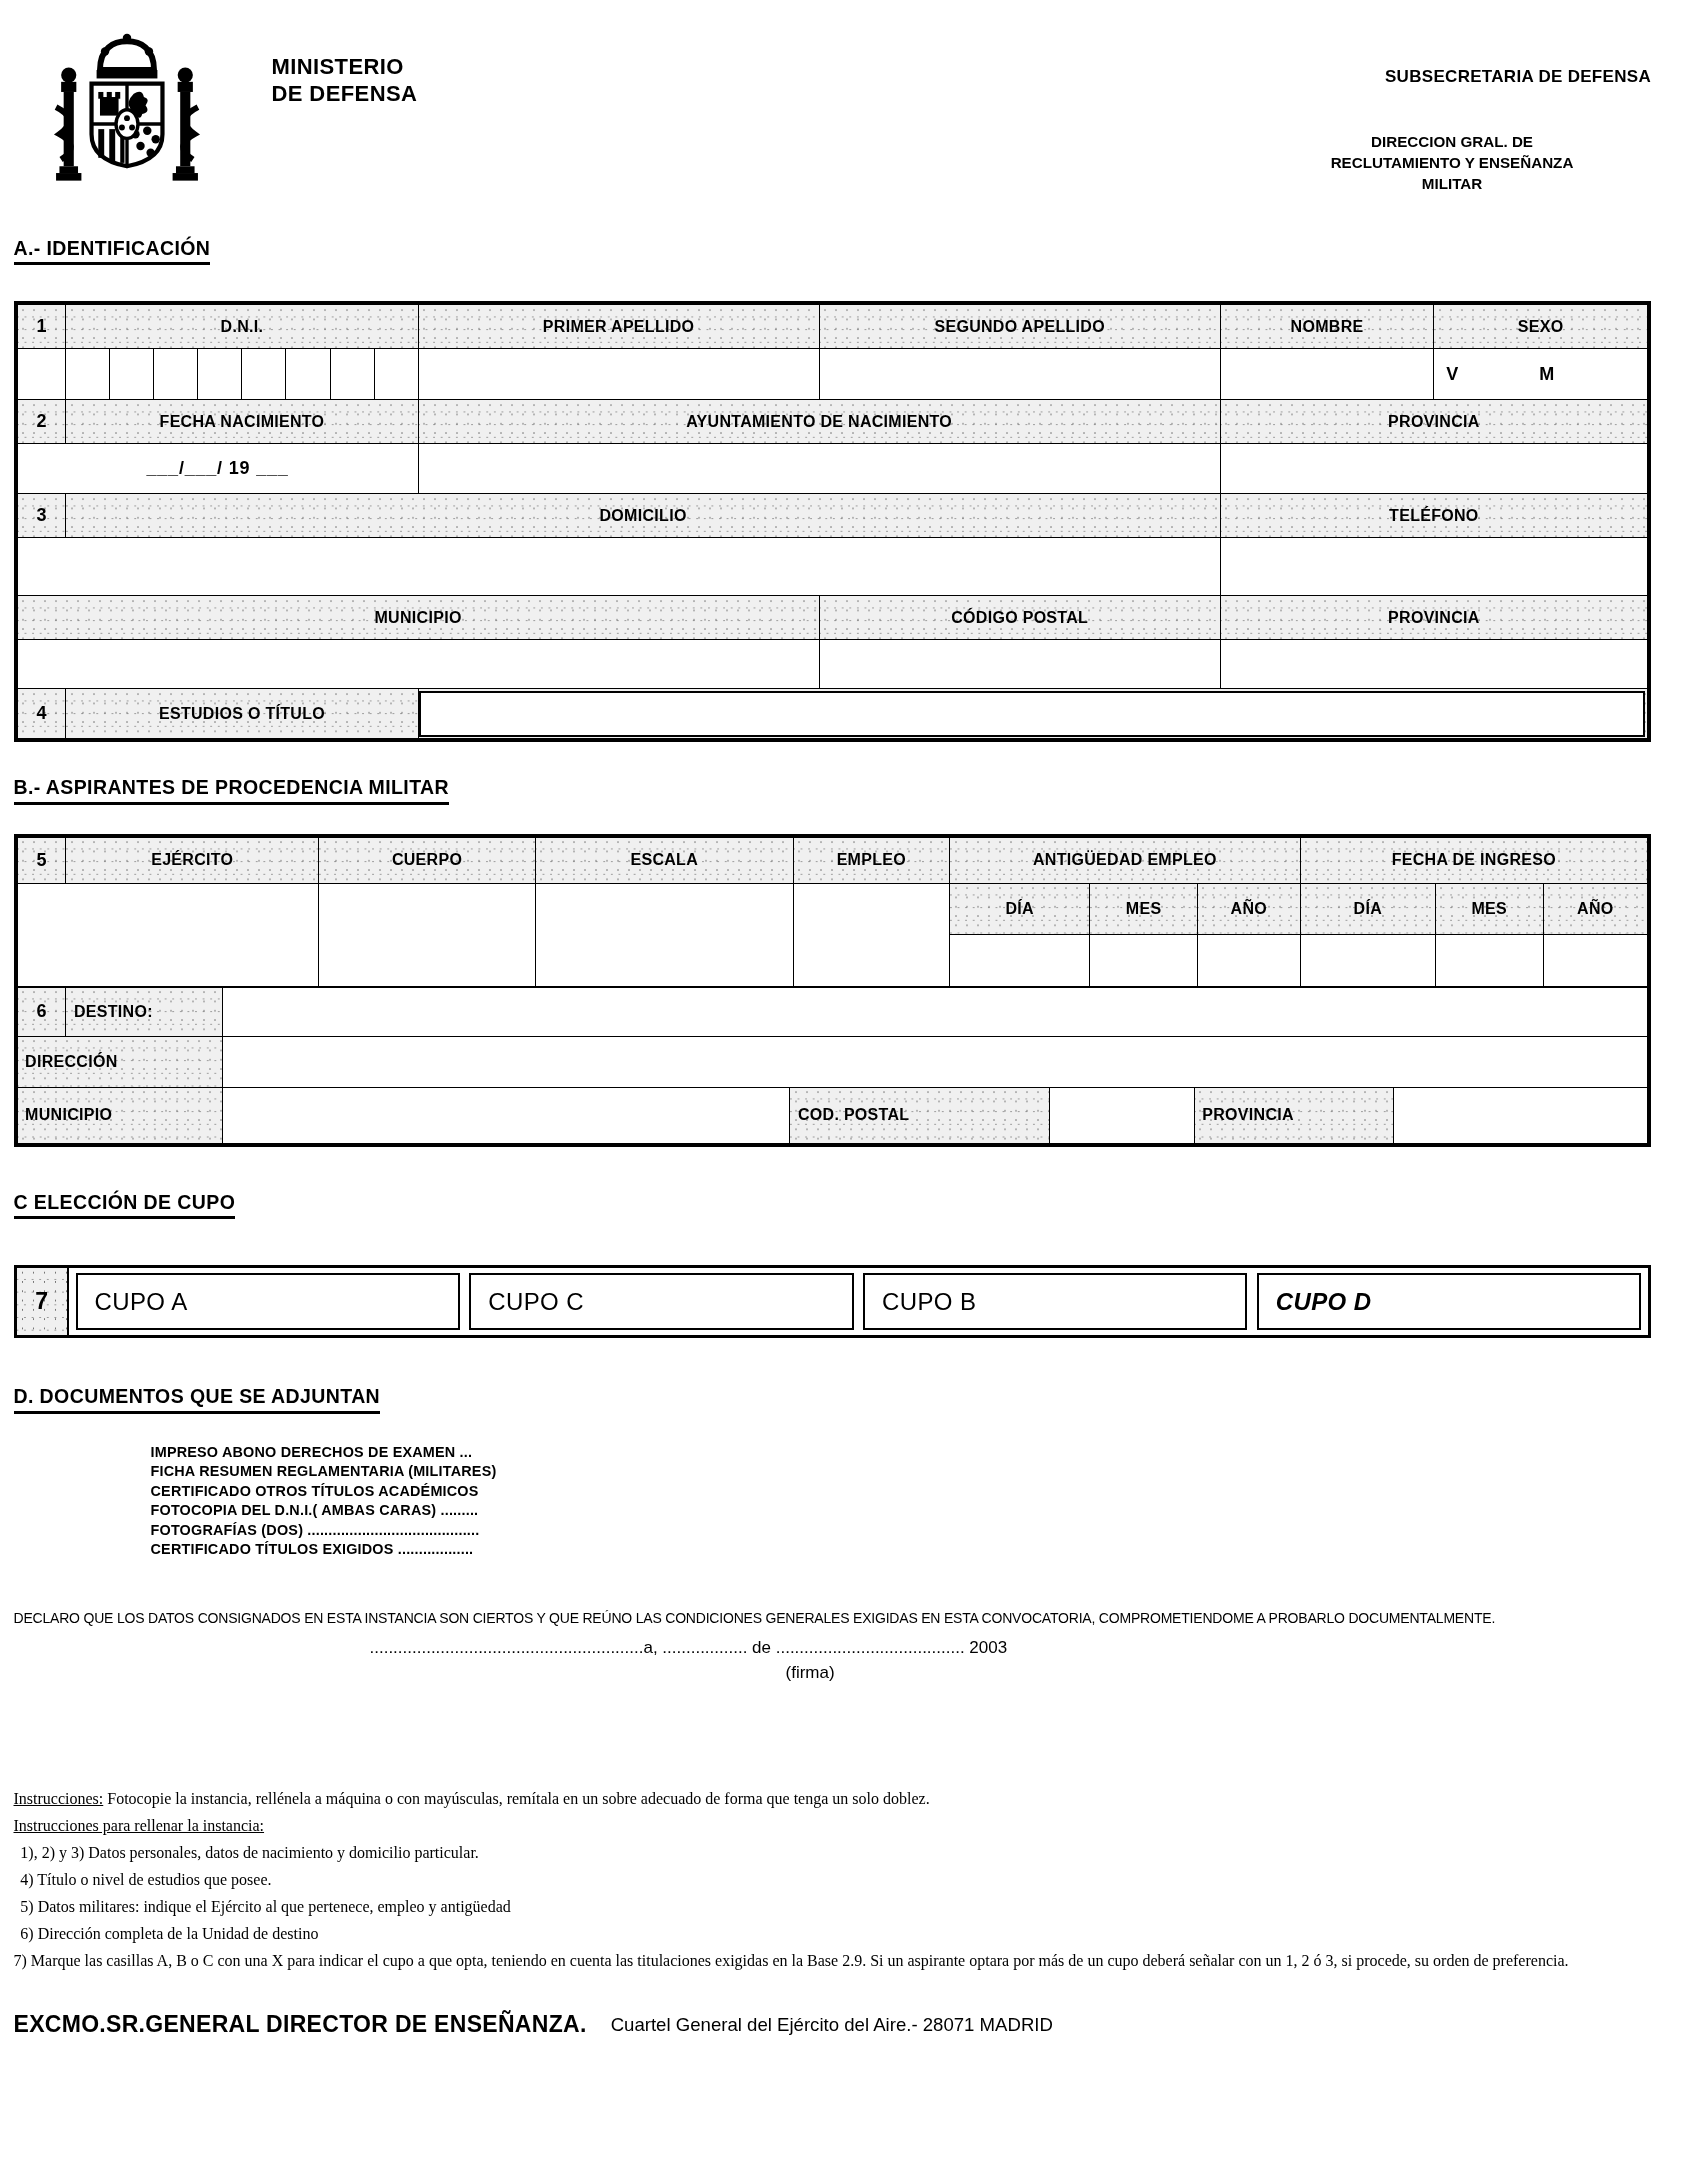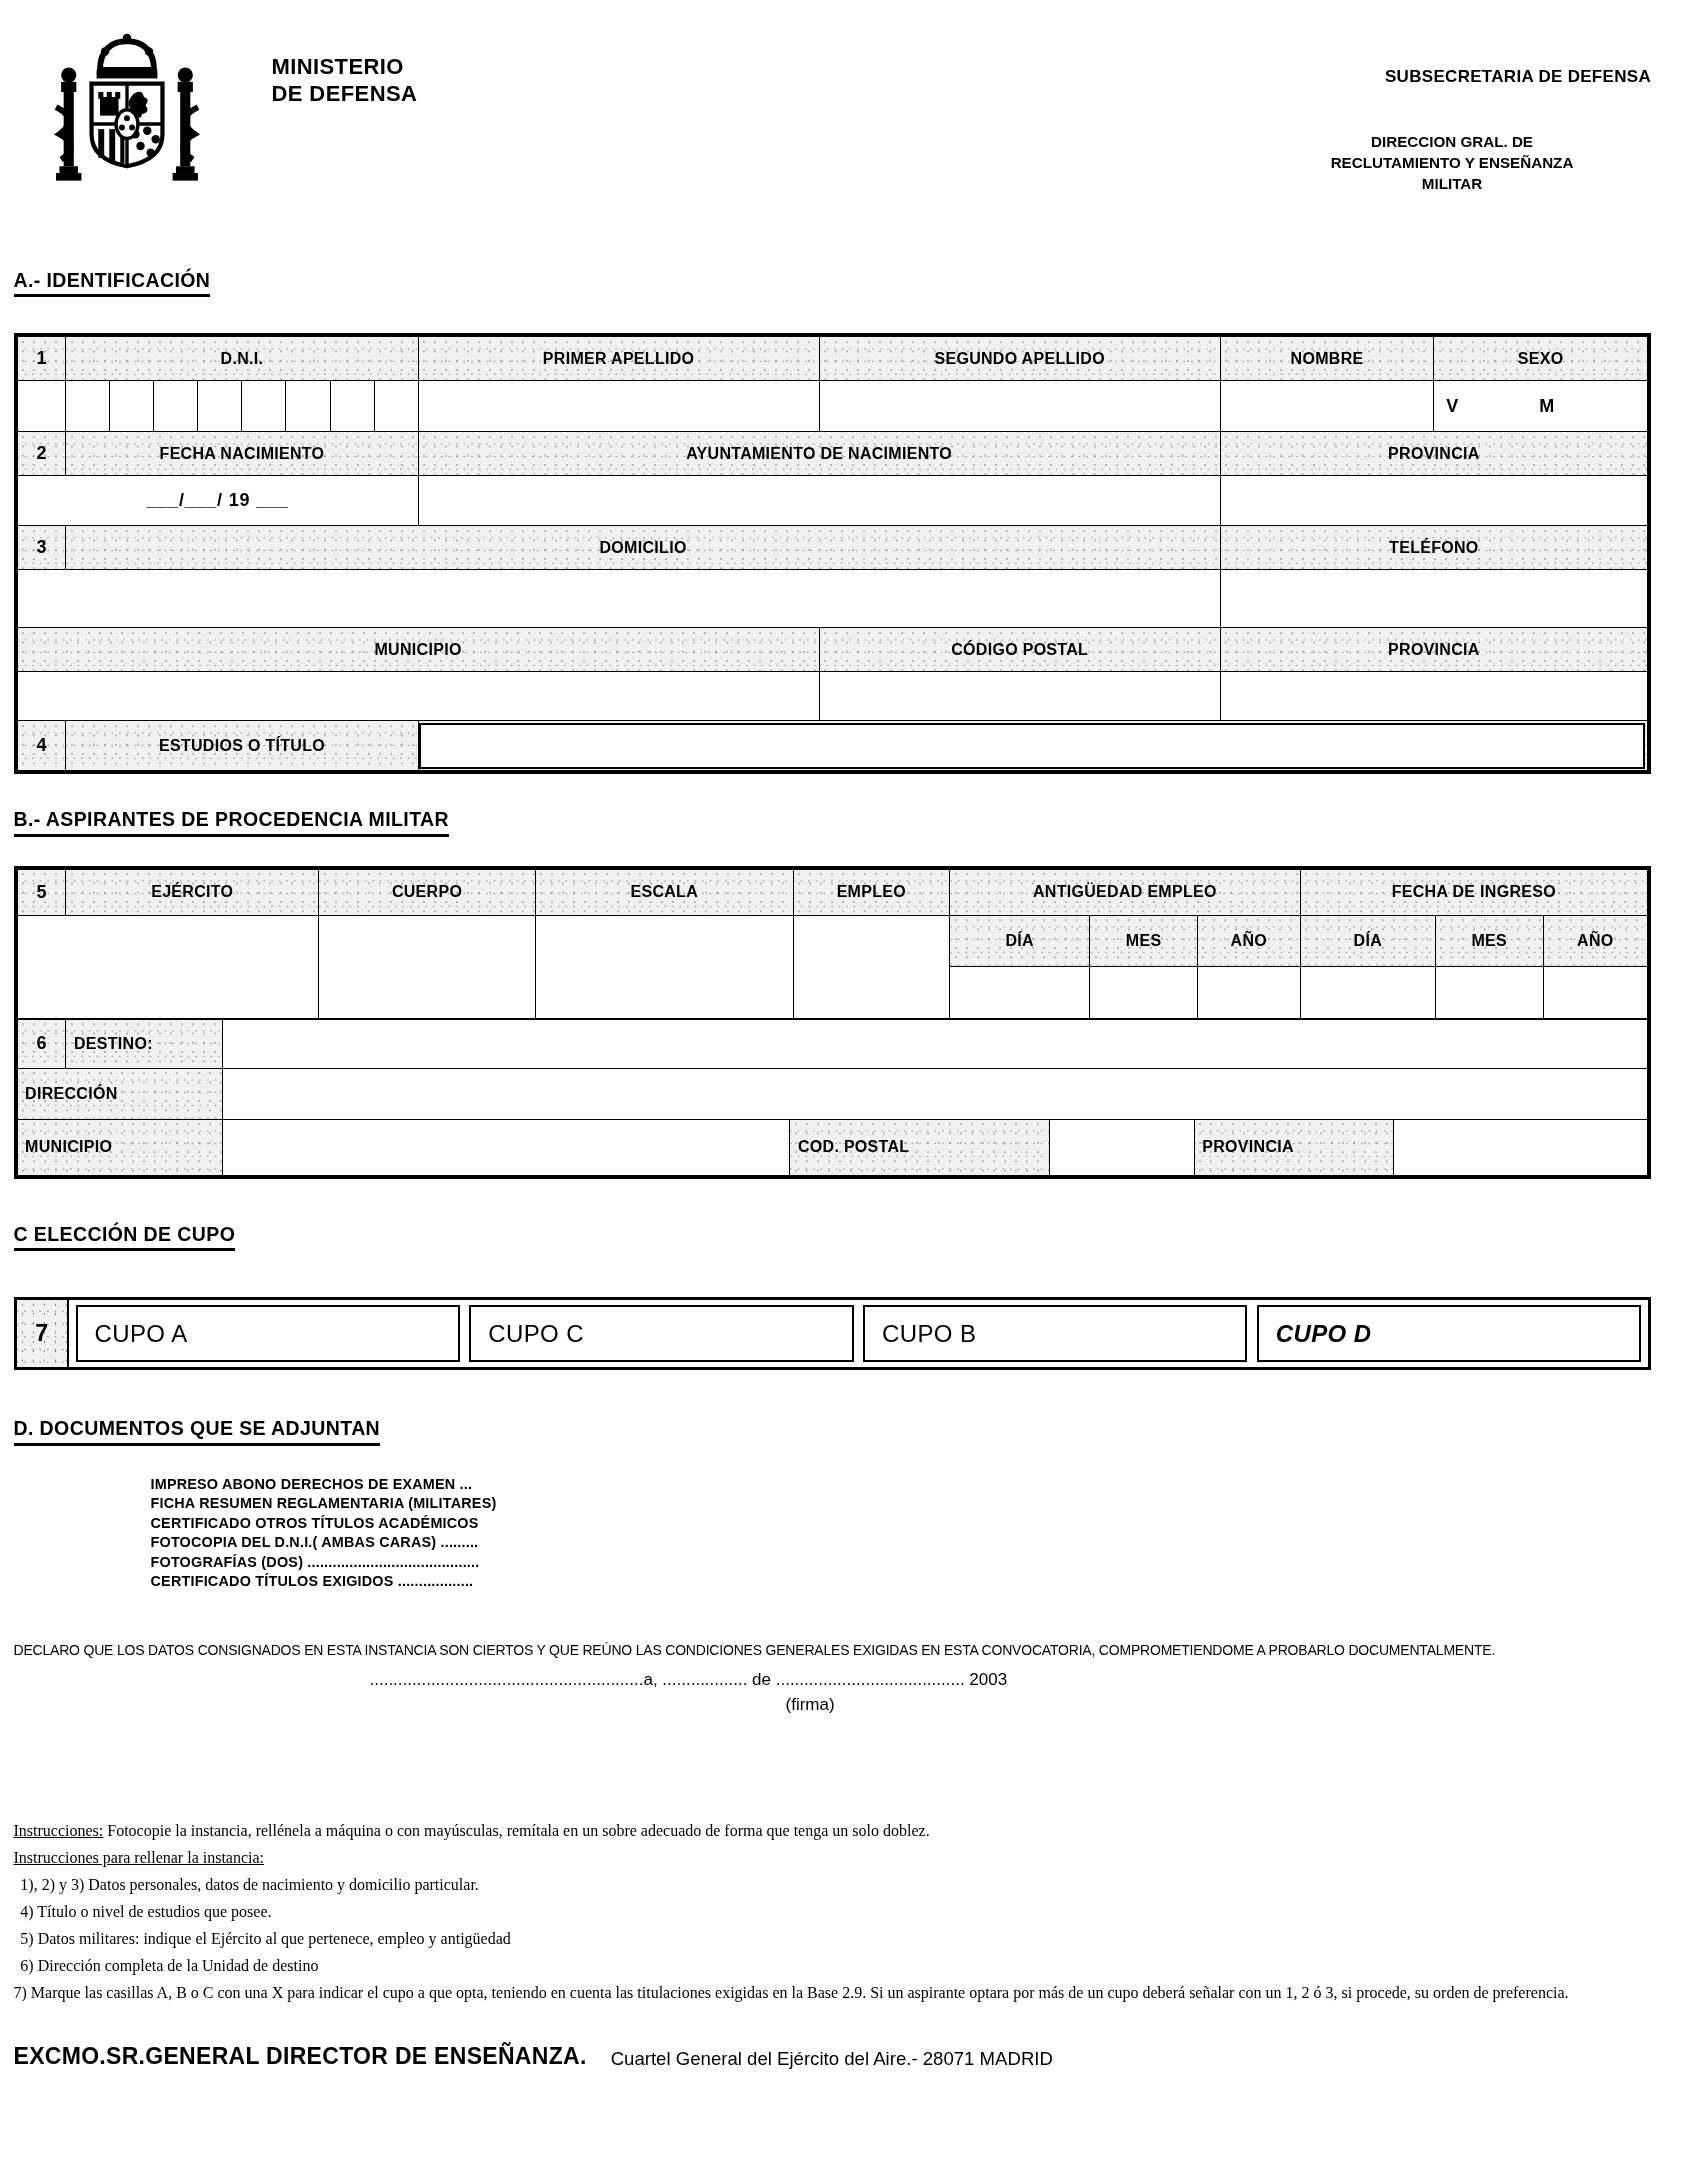--- a/index.html
+++ b/index.html
@@ -64,25 +64,25 @@
   .dateline{margin:8.5px 0 0 356px;font-size:17px;}
   .firma{margin:5.1px 0 0 772px;font-size:17px;}
 
   
   .instr{margin-top:102px;font-size:16px;line-height:27px;font-family:Liberation Serif, serif;}
   .instr .u{text-decoration:underline;}
   .instr .item{padding-left:6.8px;}
   .instr .item.flush{padding-left:0;}
 
   
-  .footer{margin-top:37px;display:flex;align-items:flex-end;}
+  .footer{margin-top:37px;display:flex;align-items:center;}
   .footer .addressee{font-weight:bold;font-size:23px;letter-spacing:0.3px;}
   .footer .address{font-size:18.6px;margin-left:24px;}
 
-  .mt-a-title{margin-top:73px;}
+  .mt-a-title{margin-top:41px;}
   .mt-a-table{margin-top:36px;}
   .mt-b-title{margin-top:34px;}
   .mt-b-table{margin-top:29px;}
   .mt-c-title{margin-top:44px;}
   .mt-c-table{margin-top:46px;}
   .mt-d-title{margin-top:47px;}
 </style>
 </head>
 <body>
 

